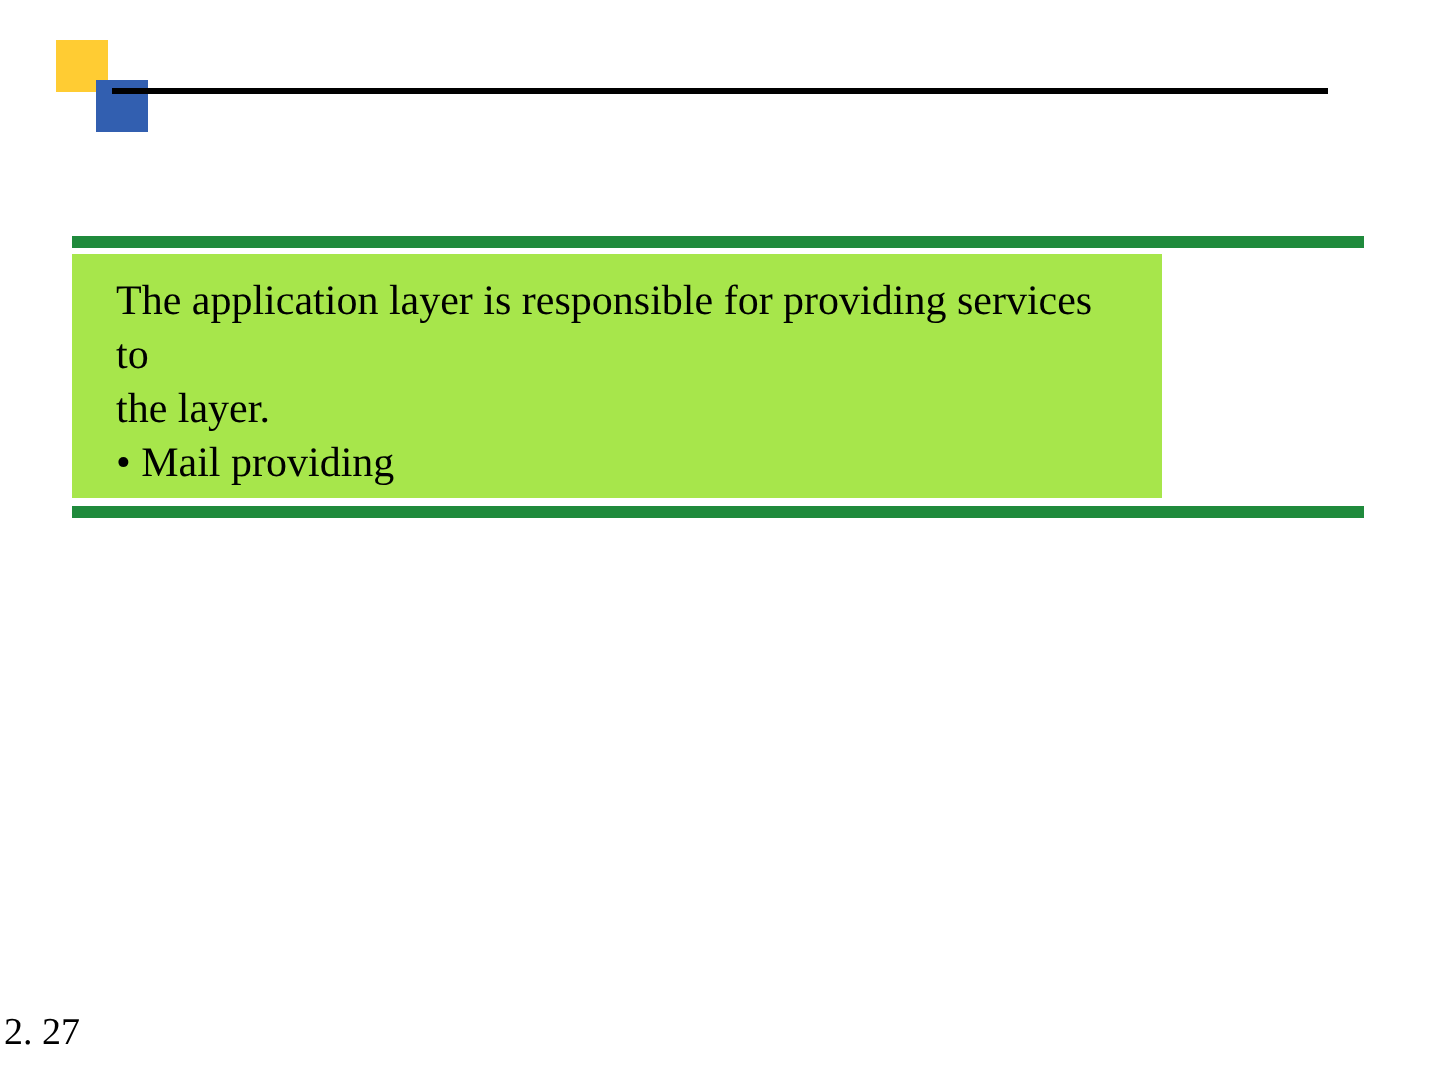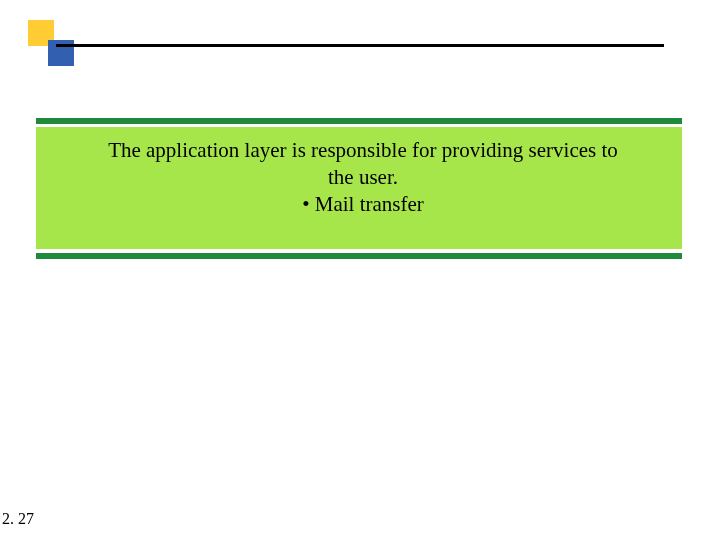--- a/index.html
+++ b/index.html
@@ -7,38 +7,38 @@
   
   .logo-area { position: absolute; left: 28px; top: 20px; width: 60px; height: 60px; }
   .sq-yellow { position: absolute; left: 0; top: 0; width: 26px; height: 26px; background: #ffcc33; }
   .sq-blue { position: absolute; left: 20px; top: 20px; width: 26px; height: 26px; background: #325fb0; }
   
   .title-rule { position: absolute; left: 56px; top: 44px; width: 608px; height: 3px; background: #000000; }
   
   .top-bar { position: absolute; left: 36px; top: 118px; width: 646px; height: 6px; background: #1f8a3c; }
   .bot-bar { position: absolute; left: 36px; top: 253px; width: 646px; height: 6px; background: #1f8a3c; }
   
-  .content-box { position: absolute; left: 36px; top: 127px; width: 646px; height: 122px; background: #a7e64b; padding: 10px 14px 10px 22px; text-align: center; }
+  .content-box { position: absolute; left: 36px; top: 127px; width: 545px; height: 122px; background: #a7e64b; padding: 10px 14px 10px 22px; }
   .content-box p { font-size: 21px; line-height: 1.28; color: #000000; }
   
-  .page-num { position: absolute; left: 2px; bottom: 12px; font-size: 16px; color: #000000; }
+  .page-num { position: absolute; left: 2px; bottom: 12px; font-size: 19px; color: #000000; }
 </style>
 </head>
 <body>
 
 <div class="logo-area">
   <div class="sq-yellow"></div>
   <div class="sq-blue"></div>
 </div>
 
 <div class="title-rule"></div>
 
 <div class="top-bar"></div>
 
 <div class="content-box">
   <p>The application layer is responsible for providing services to</p>
-  <p>the user.</p>
-  <p>• Mail transfer</p>
+  <p>the layer.</p>
+  <p>• Mail providing</p>
 </div>
 
 <div class="bot-bar"></div>
 
 <div class="page-num">2. 27</div>
 
 </body></html>

